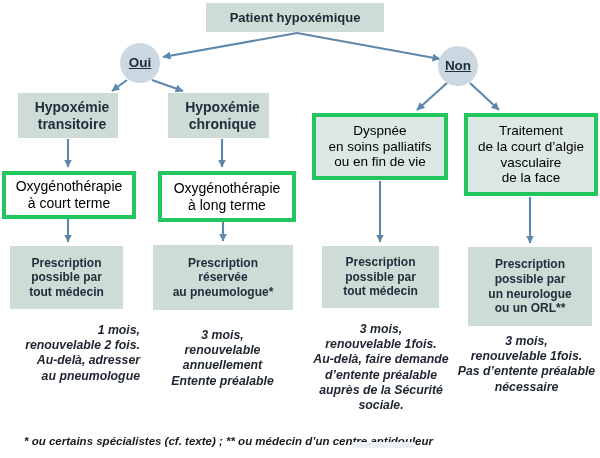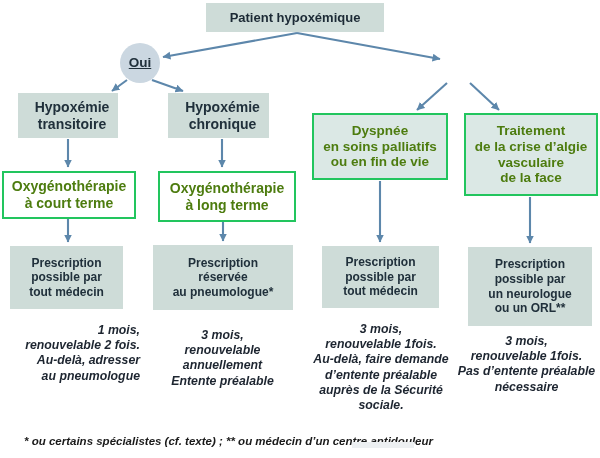--- a/index.html
+++ b/index.html
@@ -13,21 +13,21 @@
     text-align:center;white-space:pre-line;box-sizing:border-box;z-index:2;
     line-height:1.18;
   }
   .fill-teal{background:#cedcd8;color:#20303b;font-weight:700;}
   .root{font-size:13px;color:#1c2a35;}
   .circle{
     background:#cbd7e1;border-radius:50%;color:#20303b;font-weight:700;font-size:13.5px;text-decoration:underline;
   }
   .cond{font-size:14px;padding-left:8px;}
   .outlined{
-    background:#ffffff;border:2px solid #22c55e;color:#4d7c0f;font-weight:700;font-size:14px;
+    background:#ffffff;border:4px solid #22c55e;color:#000000;font-weight:400;font-size:14px;
   }
   .outlined.tinted{background:#dbe8e5;font-size:13.5px;}
   .presc{font-size:12px;line-height:1.22;}
   .note{
     font-style:italic;font-weight:700;color:#1d2530;font-size:12.3px;line-height:1.24;
     justify-content:flex-start;align-items:flex-start;display:block;
   }
   .footnote{
     font-style:italic;font-weight:700;color:#1a1a1a;font-size:11.5px;text-align:right;
     display:block;white-space:normal;margin-top:11px;
@@ -57,30 +57,31 @@
       <line x1="68" y1="219" x2="68" y2="242" marker-end="url(#ah)"></line>
       <line x1="223" y1="222" x2="223" y2="241" marker-end="url(#ah)"></line>
       <line x1="380" y1="181" x2="380" y2="242" marker-end="url(#ah)"></line>
       <line x1="530" y1="197" x2="530" y2="243" marker-end="url(#ah)"></line>
     </g>
   </svg>
 
   <div class="node fill-teal root" style="left:206px;top:3px;width:178px;height:29px;">Patient hypoxémique</div>
 
   <div class="node circle" style="left:120px;top:43px;width:40px;height:40px;">Oui</div>
+  <div class="node circle" style="left:438px;top:46px;width:40px;height:40px;">Non</div>
 
   <div class="node fill-teal cond" style="left:18px;top:93px;width:100px;height:45px;">Hypoxémie
 transitoire</div>
   <div class="node fill-teal cond" style="left:168px;top:93px;width:101px;height:45px;">Hypoxémie
 chronique</div>
   <div class="node outlined tinted" style="left:312px;top:113px;width:136px;height:67px;">Dyspnée
 en soins palliatifs
 ou en fin de vie</div>
   <div class="node outlined tinted" style="left:464px;top:113px;width:134px;height:83px;">Traitement
-de la crise d’algie
+de la court d’algie
 vasculaire
 de la face</div>
 
   <div class="node outlined" style="left:2px;top:171px;width:134px;height:48px;">Oxygénothérapie
 à court terme</div>
   <div class="node outlined" style="left:158px;top:171px;width:138px;height:51px;">Oxygénothérapie
 à long terme</div>
 
   <div class="node fill-teal presc" style="left:10px;top:246px;width:113px;height:63px;">Prescription
 possible par

